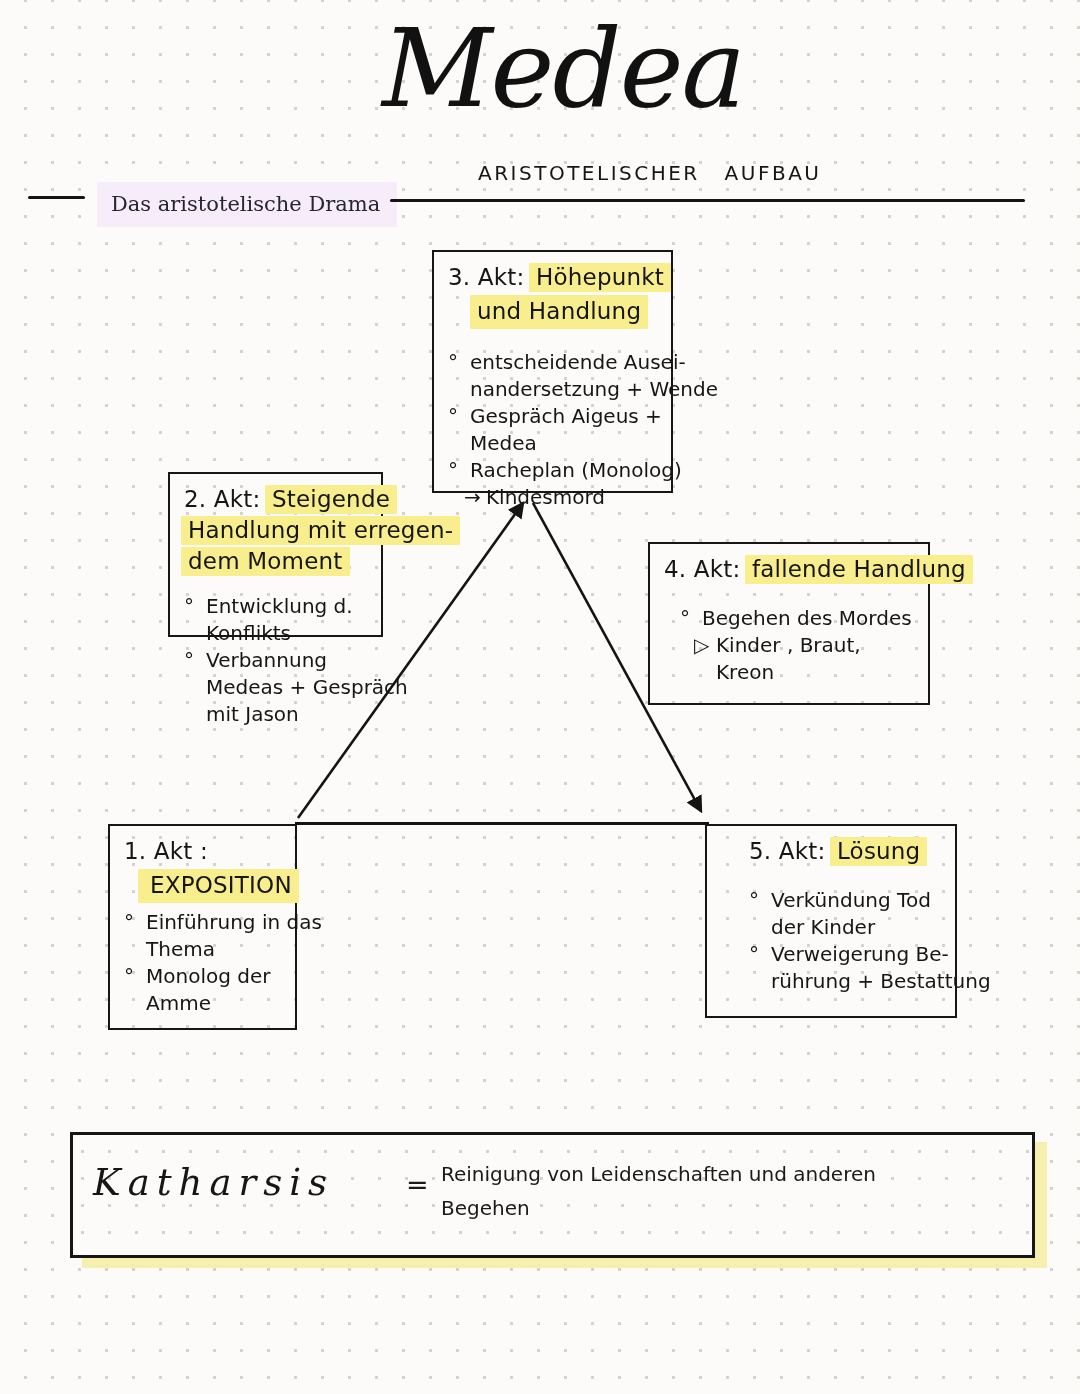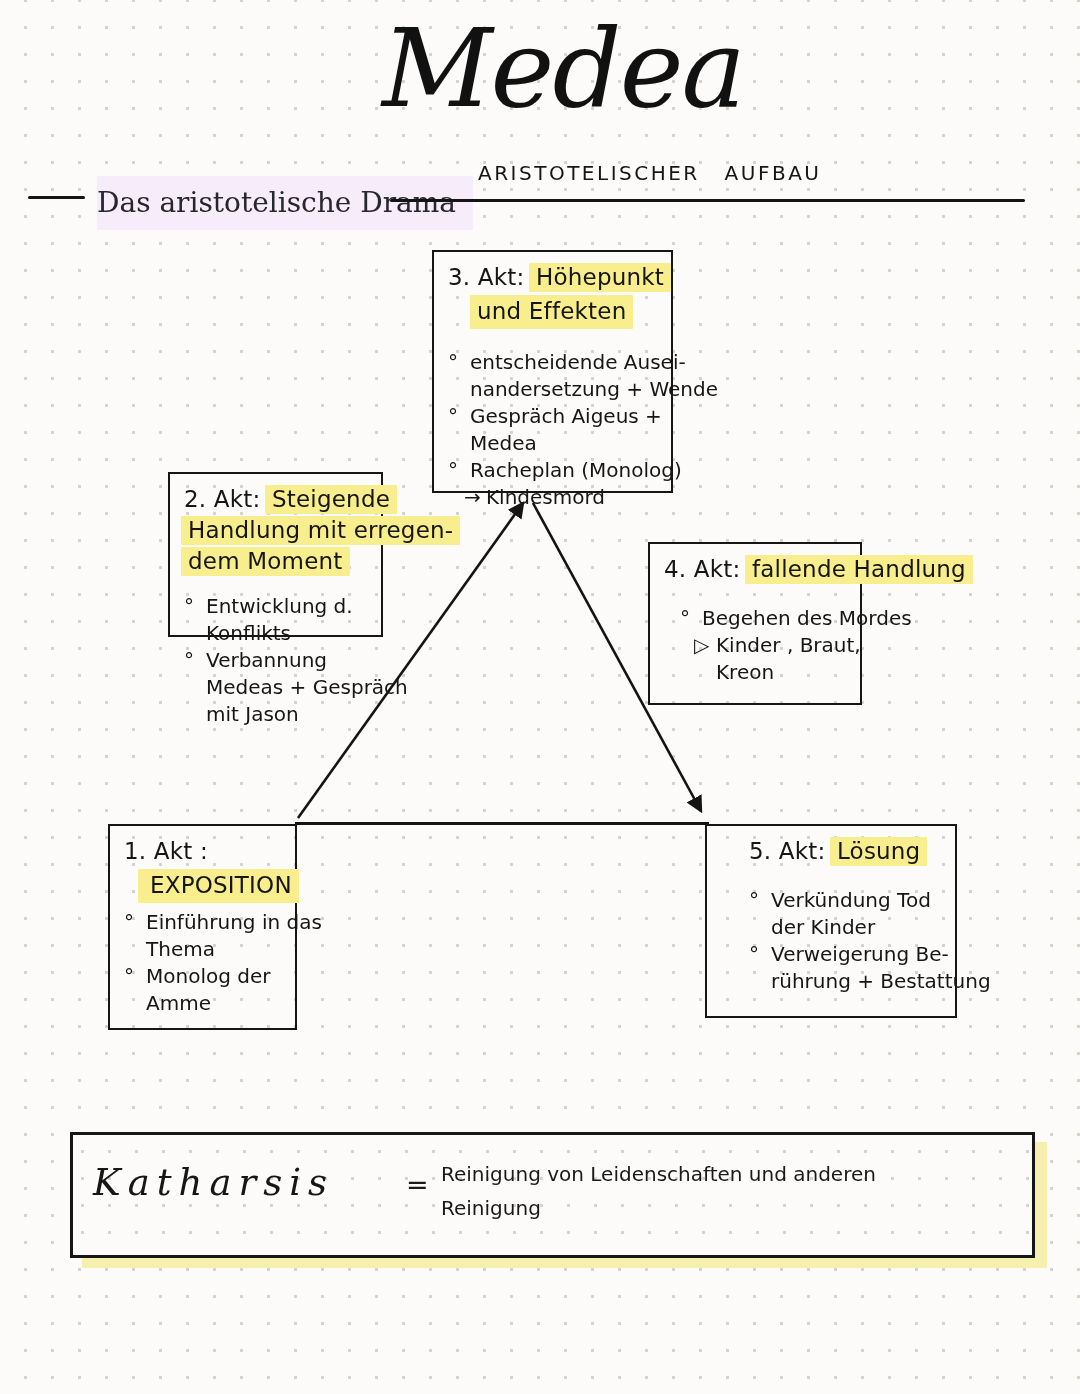--- a/index.html
+++ b/index.html
@@ -19,44 +19,44 @@
   .page-title {
     position:absolute; left:382px; top:10px;
     font-family:"DejaVu Serif", serif; font-style:italic; font-weight:normal;
     font-size:108px; line-height:1.1; color:#111; margin:0;
     letter-spacing:-2px;
   }
   .rule { position:absolute; background:#141414; height:3px; border-radius:2px; }
   .rule-left  { left:28px;  top:196px; width:57px; }
   .rule-under { left:390px; top:199px; width:635px; }
   .topic-label {
-    position:absolute; left:97px; top:176px;
+    position:absolute; left:97px; top:182px;
     background:#f6ecfa; color:#26262e;
-    font-family:"DejaVu Serif", serif; font-size:28px;
-    padding:10px 17px 11px 0;
+    font-family:"DejaVu Serif", serif; font-size:21px;
+    padding:10px 17px 11px 14px;
   }
   .subtitle {
     position:absolute; left:478px; top:161px;
     font-size:20px; letter-spacing:2.5px; word-spacing:16px;
     color:#161616; white-space:nowrap;
   }
   .arrows { position:absolute; left:0; top:0; pointer-events:none; }
   .baseline { position:absolute; left:295px; top:822px; width:414px; height:3px; background:#141414; }
 
   .act-box {
     position:absolute;
     border:2.5px solid #161616;
     background:transparent;
     box-sizing:border-box;
     padding:10px 8px 0 14px;
     font-size:20px; line-height:27px; color:#161616;
   }
   #act3-box { left:432px; top:250px; width:241px; height:243px; }
   #act2-box { left:168px; top:472px; width:215px; height:165px; }
-  #act4-box { left:648px; top:542px; width:214px; height:163px; }
+  #act4-box { left:648px; top:542px; width:282px; height:163px; }
   #act1-box { left:108px; top:824px; width:189px; height:206px; }
   #act5-box { left:705px; top:824px; width:252px; height:194px;padding-left:42px; }
 
   .act-title { font-size:23px; line-height:31px; letter-spacing:0.2px; white-space:nowrap; }
   .hl {
     background:#f9ee8e; border-radius:1px;
     padding:1px 7px 2px 7px; margin-left:-3px;
     box-decoration-break:clone;
   }
   .t-ind1 { margin-left:22px; display:inline-block; margin-top:2px; }
@@ -106,21 +106,21 @@
     </defs>
     <line x1="298" y1="818" x2="523" y2="503" stroke="#141414" stroke-width="2.6" marker-end="url(#ah)"></line>
     <line x1="533" y1="503" x2="701" y2="811" stroke="#141414" stroke-width="2.6" marker-end="url(#ah)"></line>
   </svg>
   <div class="baseline"></div>
 
   <div class="act-box" id="act3-box">
     <div class="act-title">
       <span>3. Akt:</span>
       <span class="hl">Höhepunkt</span><br>
-      <span class="hl t-ind1">und Effekten</span>
+      <span class="hl t-ind1">und Handlung</span>
     </div>
     <div class="act-body">
       <div class="bl">
           <span class="mk">°</span>
           <span>entscheidende Ausei-</span>
         </div>
       <div class="bl">
           <span class="mk"></span>
           <span>nandersetzung + Wende</span>
         </div>
@@ -243,17 +243,17 @@
           <span>rührung + Bestattung</span>
         </div>
     </div>
   </div>
 
   <div class="katharsis-box">
     <span class="katharsis-term">Katharsis</span>
     <span class="katharsis-eq">=</span>
     <div class="katharsis-def">
       <span>Reinigung von Leidenschaften und anderen</span><br>
-      <span>Reinigung</span>
+      <span>Begehen</span>
     </div>
   </div>
 
 </div>
 
 </body></html>

